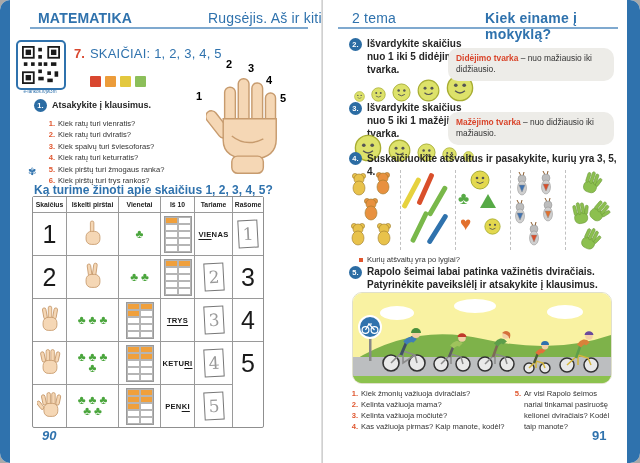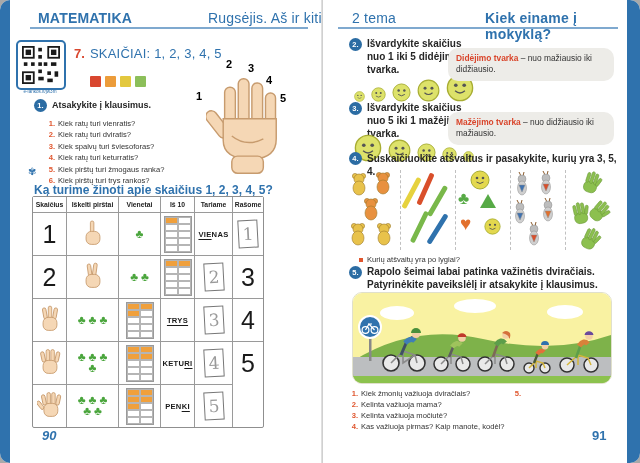--- a/index.html
+++ b/index.html
@@ -688,18 +688,19 @@
           <span>Kelinta važiuoja močiutė?</span>
         </li>
       <li>
           <span class="qn">4.</span>
           <span>Kas važiuoja pirmas? Kaip manote, kodėl?</span>
         </li>
     </ul>
     <ul class="abs qlist q2col" style="left:512px;top:388px;width:104px;">
       <li>
           <span class="qn">5.</span>
+          <span>Ar visi Rapolo šeimos nariai tinkamai pasiruošę kelionei dviračiais? Kodėl taip manote?</span>
         </li>
     </ul>
 
     <span class="abs pagenum" style="left:592px;top:428px;">91</span>
   </div>
 </div>
 
 </body></html>

